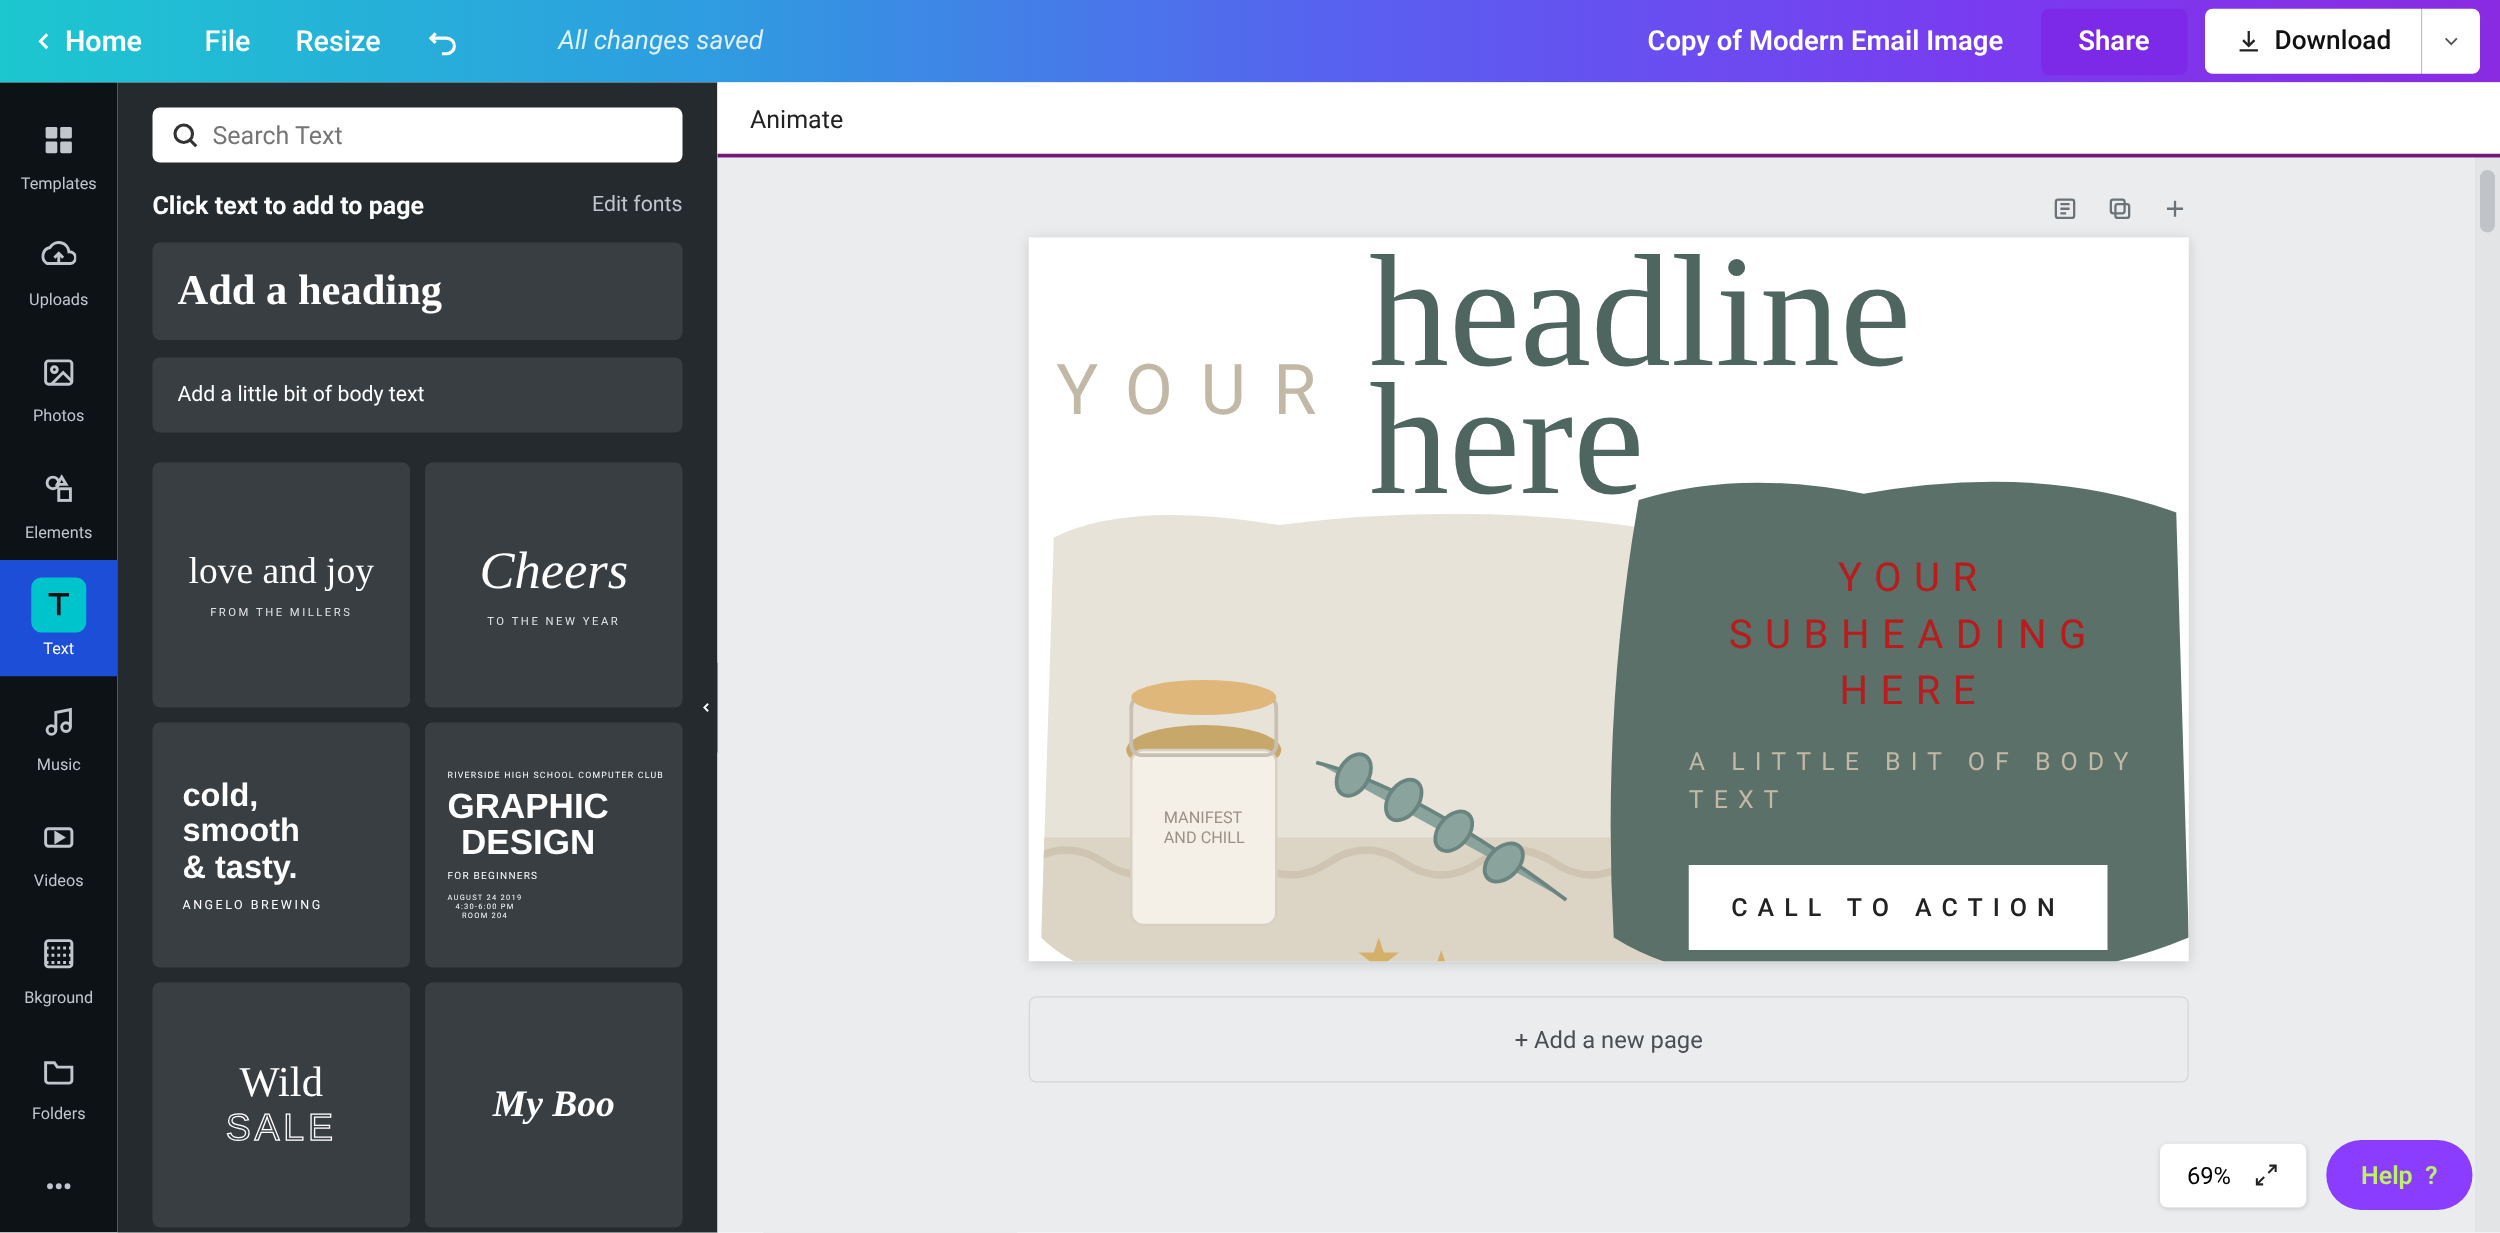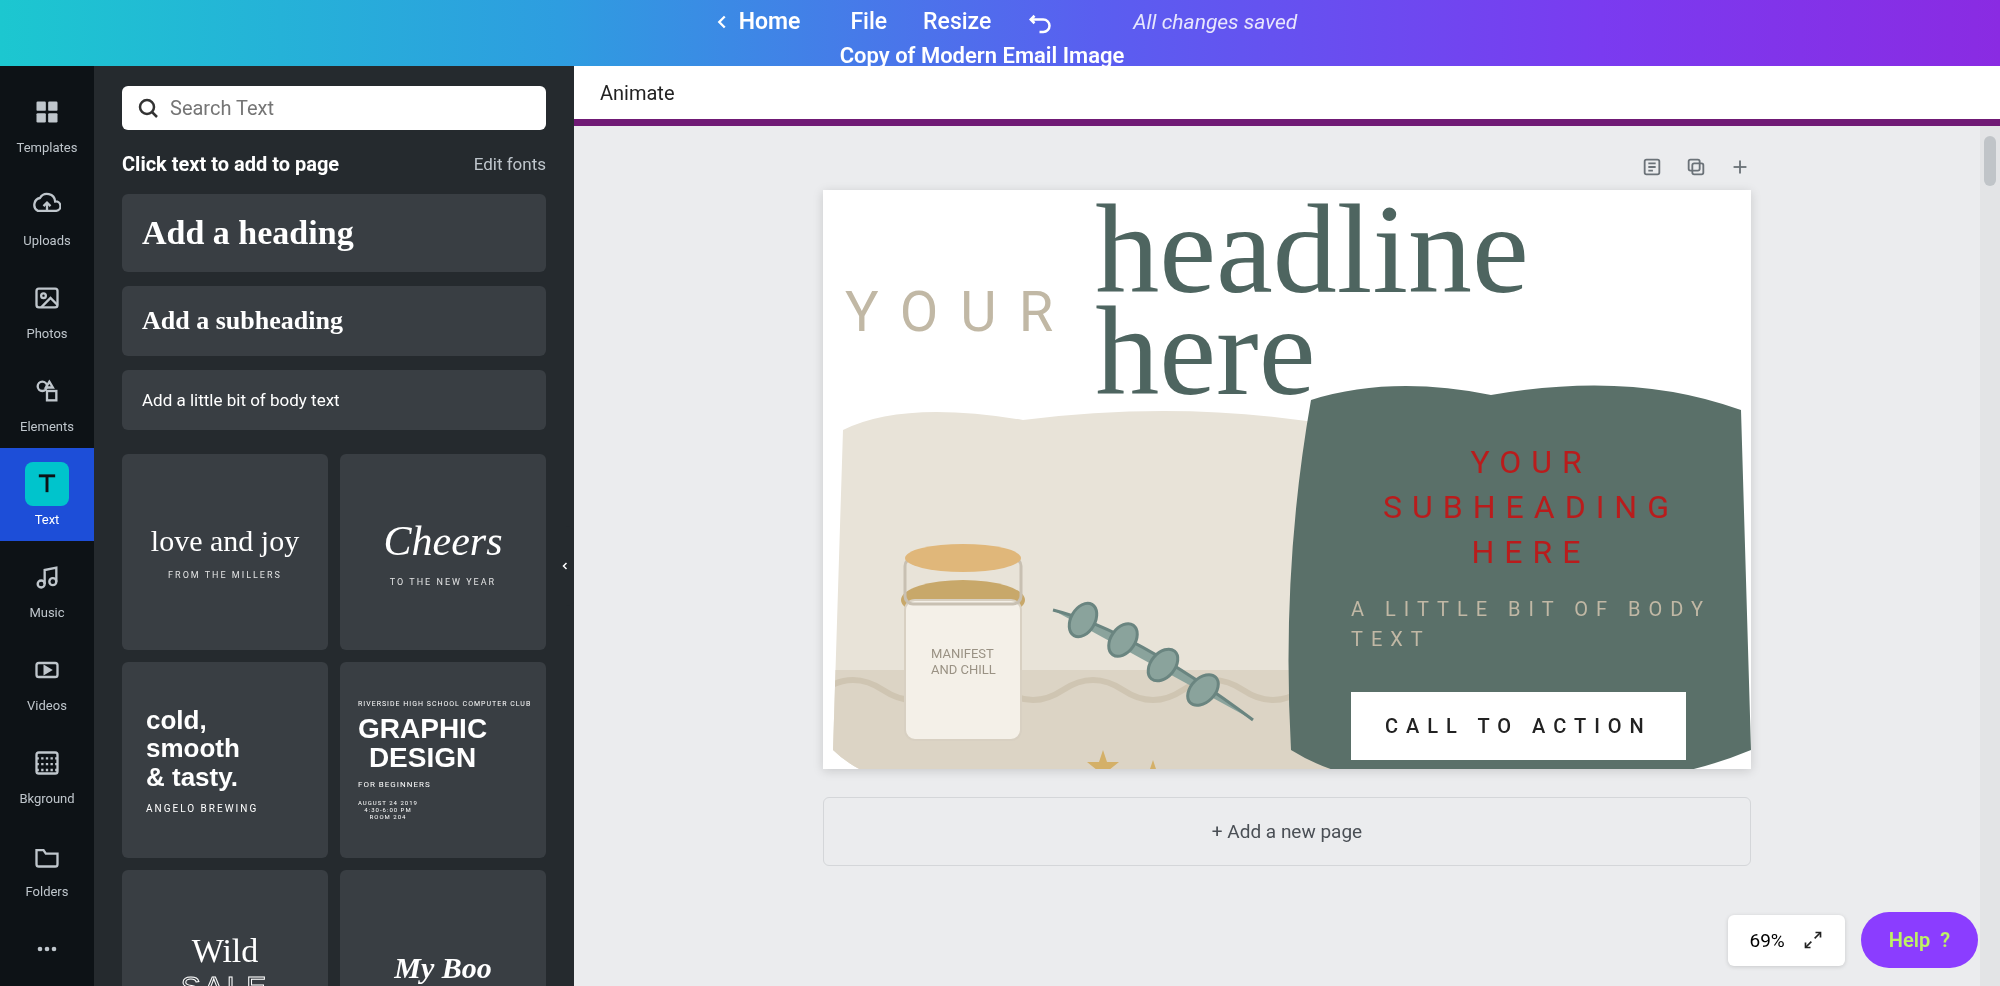--- a/index.html
+++ b/index.html
@@ -7,21 +7,20 @@
 body { display: flex; flex-direction: column; height: 986px; width: 2000px; }
 
 
 .topbar {
   height: 66px;
   background: linear-gradient(90deg, #1cc7d0 0%, #2e9de0 28%, #5a5ef0 55%, #7a3bf0 80%, #8a2be2 100%);
   display: flex;
   align-items: center;
   padding: 0 16px 0 10px;
   color: #fff;
-  flex-direction: column;
 }
 .topbar .menu-left { display: flex; align-items: center; gap: 36px; }
 .home-btn { display: flex; align-items: center; gap: 6px; font-size: 23px; font-weight: 600; padding: 8px 14px; cursor: pointer; }
 .home-btn svg { width: 22px; height: 22px; }
 .menu-link { font-size: 23px; font-weight: 500; cursor: pointer; }
 .undo-icon { width: 30px; height: 30px; cursor: pointer; display:flex; align-items:center; justify-content:center;}
 .saved-text { font-style: italic; font-size: 21px; color: rgba(255,255,255,0.85); margin-left: 40px; }
 .spacer { flex: 1; }
 .doc-title { font-size: 22px; font-weight: 600; margin-right: 30px; }
 .share-btn { background: #7d2ae8; color: #fff; border: none; font-size: 22px; font-weight: 600; padding: 14px 30px; border-radius: 6px; cursor: pointer; margin-right: 14px; }
@@ -68,21 +67,21 @@
 .tmpl.d .smalld { font-size:8px; letter-spacing:1px; margin-top:8px;}
 .tmpl.e .wild { font-family:"Brush Script MT",cursive; font-size:34px;}
 .tmpl.e .sale { font-family: Arial Black,sans-serif; font-size:30px; letter-spacing:3px; color:transparent; -webkit-text-stroke:1px #fff;}
 .tmpl.f .boo { font-family: Georgia, serif; font-weight:900; font-style:italic; font-size:30px;}
 
 .collapse-tab { position:absolute; right:-2px; top:460px; width:22px; height:80px; background:#252a2e; border-radius:0 10px 10px 0; display:flex; align-items:center; justify-content:center; cursor:pointer;}
 .collapse-wrap { position:relative; }
 
 
 .canvas-area { flex: 1; background: #ebecee; display: flex; flex-direction: column; position:relative; }
-.canvas-topbar { height: 60px; background: #fff; border-bottom: 7px solid #701a75; display:flex; align-items:center; padding:0 26px;}
+.canvas-topbar { height: 60px; background: #fff; border-bottom: 3px solid #701a75; display:flex; align-items:center; padding:0 26px;}
 .animate-btn { font-size: 20px; color: #222; cursor:pointer; }
 .canvas-scroll { flex:1; overflow:auto; display:flex; flex-direction:column; align-items:center; padding:30px 0 120px 0;}
 .page-tools { width: 928px; display:flex; justify-content:flex-end; gap:22px; margin-bottom:8px; color:#6b7278;}
 .page-tools .tool { cursor:pointer; }
 
 .page { width: 928px; height: 638px; background:#fff; box-shadow: 0 2px 10px rgba(0,0,0,0.15); position:relative; overflow:hidden;}
 .headline { position:absolute; top:20px; left:22px; right:10px; display:flex; align-items:center; gap:20px;}
 .headline .your { font-size: 56px; letter-spacing: 22px; color:#c1b8a5; font-weight:400;}
 .headline .script { font-family: "Brush Script MT", cursive; font-size: 128px; color:#4e6560; line-height:0.8; transform:translateY(-12px);}
 
@@ -255,23 +254,20 @@
             <line x1="21" y1="21" x2="16" y2="16"></line>
           </svg>
       <input type="text" placeholder="Search Text" style="">
     </div>
     <div class="panel-header">
       <div class="title">Click text to add to page</div>
       <div class="editfonts">Edit fonts</div>
     </div>
     <div class="text-block">
           <div class="tb-heading">Add a heading</div>
-        </div>
-    <div class="text-block">
-          <div class="tb-subheading">Add a subheading</div>
         </div>
     <div class="text-block">
           <div class="tb-body">Add a little bit of body text</div>
         </div>
 
     <div class="template-grid">
       <div class="tmpl">
         <div class="line1">love and joy</div>
         <div class="line2">FROM THE MILLERS</div>
       </div>

